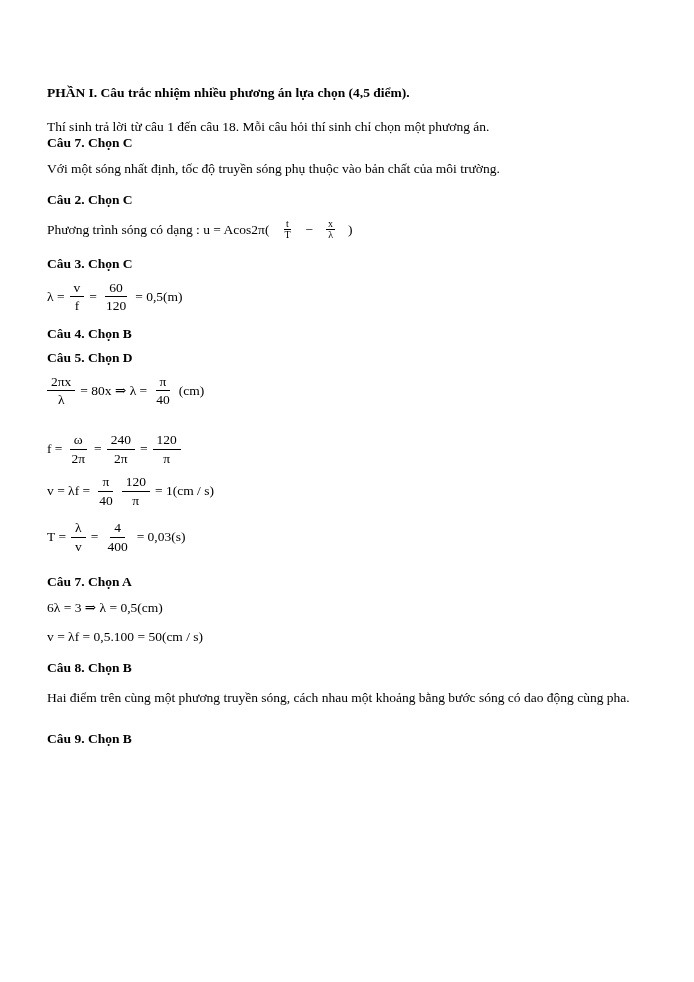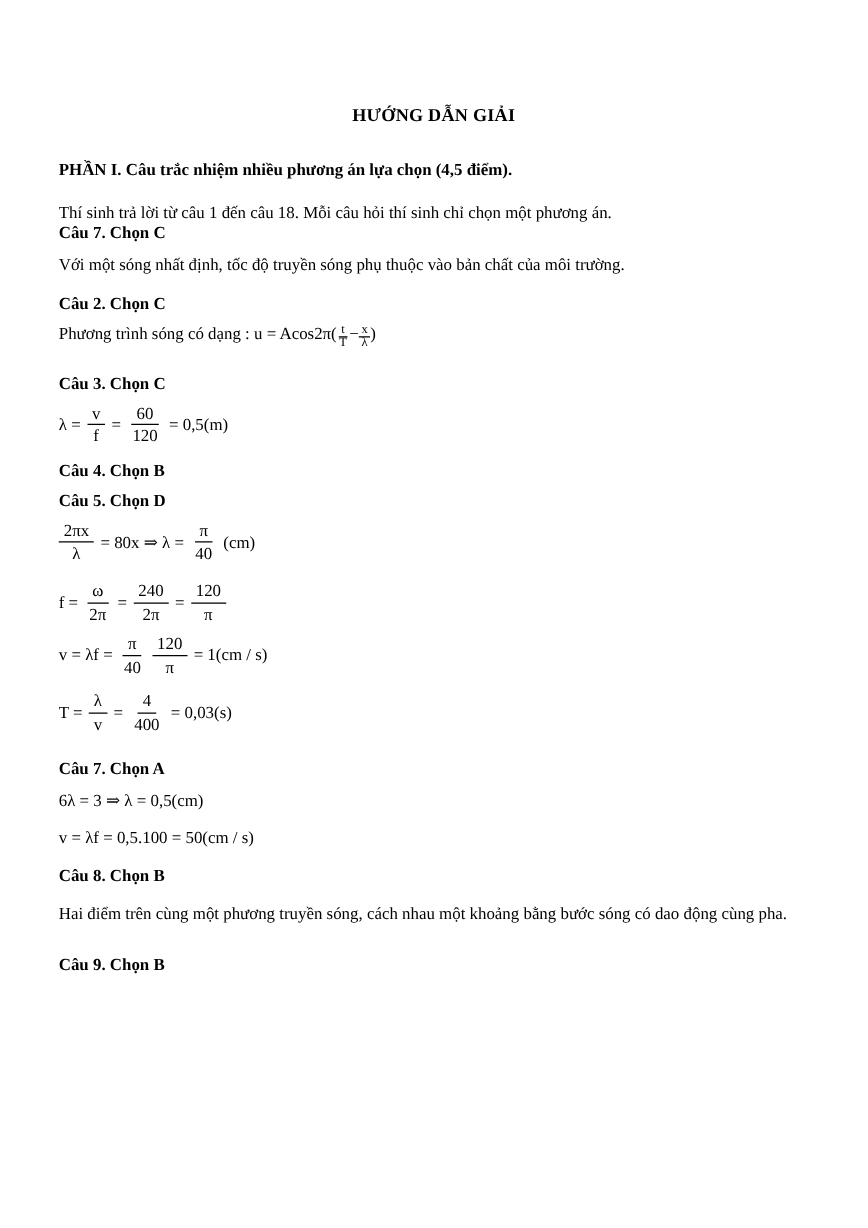--- a/index.html
+++ b/index.html
@@ -62,34 +62,34 @@
   }
   .frac-sm {
     font-size: 10px;
     line-height: 1.05;
     vertical-align: middle;
   }
   .frac-sm .num { padding: 0 2px 0 2px; }
   .frac-sm .den { padding: 0 2px 0 2px; }
   .formula-inline {
     display: flex;
-    gap: 0;
+    align-items: center;
+    gap: 13px;
     margin-bottom: 12px;
   }
   .mb-sm { margin-bottom: 8px; }
-  .mb-md { margin-bottom: 14px; }
+  .mb-md { margin-bottom: 24px; }
   .mb-lg { margin-bottom: 20px; }
   .mt-lg { margin-top: 20px; }
 </style>
 </head>
 <body>
 
 <div class="page">
 
-  <div class="title">HƯỚNG DẪN GIẢI</div>
 
   <div class="part-heading">PHẦN I. Câu trắc nhiệm nhiều phương án lựa chọn (4,5 điểm).</div>
 
   <div class="intro">Thí sinh trả lời từ câu 1 đến câu 18. Mỗi câu hỏi thí sinh chỉ chọn một phương án.</div>
 
   <div class="q-heading">Câu 7. Chọn C</div>
   <div class="q-text">Với một sóng nhất định, tốc độ truyền sóng phụ thuộc vào bản chất của môi trường.</div>
 
   <div class="q-heading">Câu 2. Chọn C</div>
   <div class="formula-inline" style="min-height:28px;">

